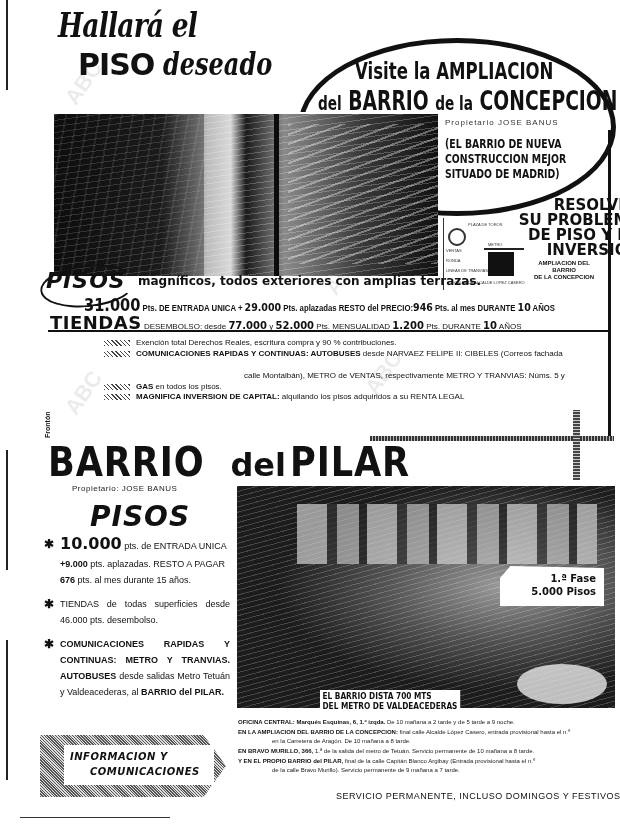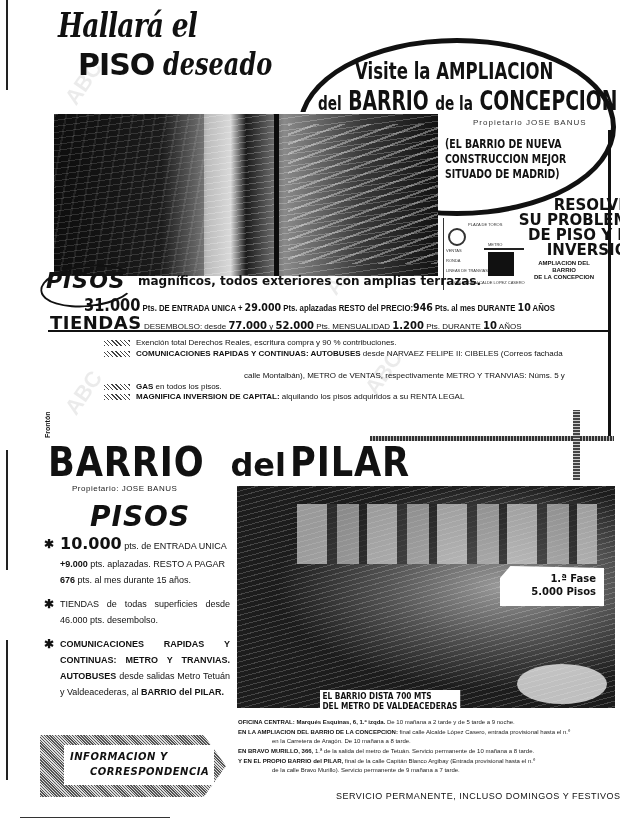--- a/index.html
+++ b/index.html
@@ -19,21 +19,21 @@
 
   
   .oval { left: 298px; top: 38px; width: 318px; height: 178px; border: 5px solid #111; border-radius: 50%;
           border-left-color: #111; }
   .oval-mask { left: 298px; top: 112px; width: 140px; height: 110px; background: #fff; }
   .visite { left: 355px; top: 60px; font-family: "DejaVu Sans", sans-serif; font-weight: bold; font-size: 23px;
             transform: scaleX(0.72); transform-origin: left top; white-space: nowrap; line-height: 1; }
   .barrio-conc { left: 318px; top: 88px; font-family: "DejaVu Sans", sans-serif; font-weight: bold; font-size: 26px;
             transform: scaleX(0.72); transform-origin: left top; white-space: nowrap; line-height: 1; }
   .small-word { font-size: 19px; }
-  .prop1 { left: 445px; top: 118px; font-size: 8px; letter-spacing: 1px; color: #333; margin-left: 28px; }
+  .prop1 { left: 445px; top: 118px; font-size: 8px; letter-spacing: 1px; color: #333; }
   .elbarrio { left: 445px; top: 136px; font-family: "DejaVu Sans", sans-serif; font-weight: bold; font-size: 13px;
               transform: scaleX(0.72); transform-origin: left top; line-height: 15px; white-space: nowrap; }
 
   
   .photo1 { left: 54px; top: 114px; width: 384px; height: 162px;
     background:
       repeating-linear-gradient(172deg, rgba(255,255,255,0.22) 0 1px, transparent 1px 6px),
       linear-gradient(90deg, #151515 0%, #2a2a2a 28%, #bdbdbd 40%, #d9d9d9 46%, #1a1a1a 50%, #8a8a8a 60%, #3a3a3a 80%, #111 100%);
     overflow: hidden; }
   .photo1 .pole { position: absolute; left: 220px; top: 0; width: 5px; height: 100%; background: #0c0c0c; }
@@ -289,21 +289,21 @@
 </div>
 <div class="abs photo-caption">
   <div>EL BARRIO DISTA 700 MTS</div>
   <div>DEL METRO DE VALDEACEDERAS</div>
 </div>
 
 <div class="abs info-box"></div>
 <div class="abs info-inner"></div>
 <div class="abs info-text">
   <div>INFORMACION Y</div>
-  <div class="l2">CORRESPONDENCIA</div>
+  <div class="l2">COMUNICACIONES</div>
 </div>
 
 <div class="abs offices">
   <div class="o"><b>OFICINA CENTRAL: Marqués Esquinas, 6, 1.º izqda.</b><span> De 10 mañana a 2 tarde y de 5 tarde a 9 noche.</span></div>
   <div class="o"><b>EN LA AMPLIACION DEL BARRIO DE LA CONCEPCION:</b><span> final calle Alcalde López Casero, entrada provisional hasta el n.º</span><div class="ind">en la Carretera de Aragón.  De 10 mañana a 8 tarde.</div></div>
   <div class="o"><b>EN BRAVO MURILLO, 366,</b><span> 1.ª de la salida del metro de Tetuán. Servicio permanente de 10 mañana a 8 tarde.</span></div>
   <div class="o"><b>Y EN EL PROPIO BARRIO del PILAR,</b><span> final de la calle Capitán Blanco Argibay (Entrada provisional hasta el n.º</span><div class="ind">de la calle Bravo Murillo). Servicio permanente de 9 mañana a 7 tarde.</div></div>
 </div>
 <div class="abs servicio">SERVICIO PERMANENTE, INCLUSO DOMINGOS Y FESTIVOS</div>
 <div class="abs bottom-rule"></div>

